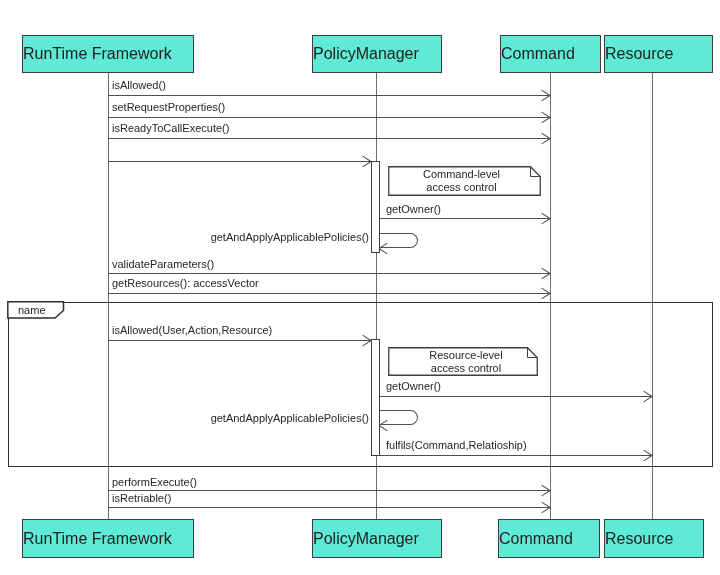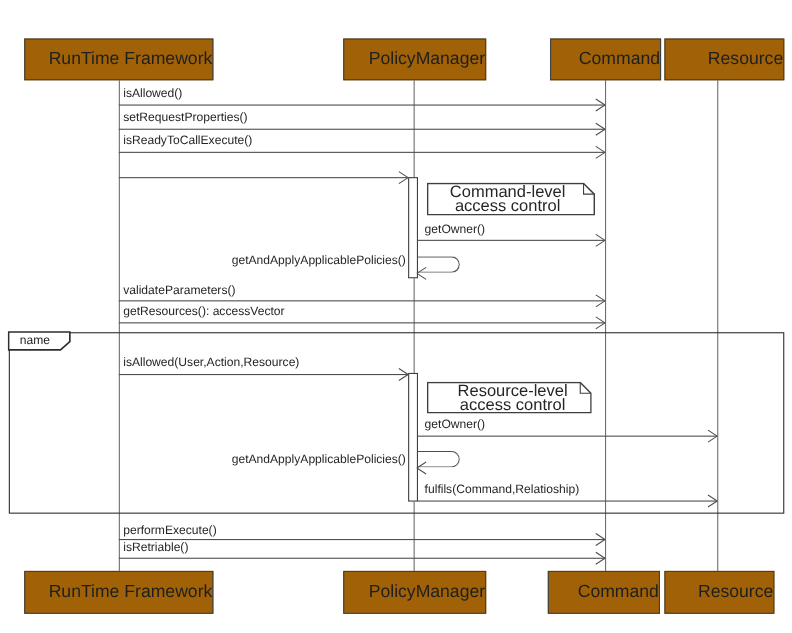--- a/index.html
+++ b/index.html
@@ -8,22 +8,22 @@
     --text:#1f1f1f;
     --bg:#ffffff;
   }
   html,body{margin:0;padding:0;background:var(--bg);}
   .stage{
     position:relative;width:720px;height:575px;background:var(--bg);
     font-family:"Liberation Sans",sans-serif;overflow:hidden;
   }
   .lifeline{position:absolute;width:1px;background:#6e6e6e;}
   .actor{
-    position:absolute;background:#a16207;border:1.5px solid var(--frame);
-    display:flex;align-items:center;justify-content:flex-end;
+    position:absolute;background:#5eead4;border:1.5px solid var(--frame);
+    display:flex;align-items:center;justify-content:flex-start;
     font-size:16px;color:var(--text);box-sizing:border-box;white-space:nowrap;
   }
   .mlabel{
     position:absolute;font-size:11px;color:#262626;white-space:nowrap;
   }
   .mlabel.right{text-align:right;}
   .arrow{position:absolute;height:0;border-top:1px solid var(--line);}
   .head-r{position:absolute;right:0;top:-1px;width:0;height:0;}
   .head-r::before,.head-r::after{
     content:"";position:absolute;right:0;top:0;width:10px;height:1px;
@@ -45,21 +45,21 @@
   .self .self-head{left:-1px;top:auto;bottom:-1px;}
   .bar{
     position:absolute;width:9px;background:#fff;border:1px solid var(--frame);
     box-sizing:border-box;
   }
   .note{position:absolute;}
   .note svg{position:absolute;left:0;top:0;}
   .note-text{
     position:absolute;left:0;top:0;right:6px;bottom:0;display:flex;
     flex-direction:column;align-items:center;justify-content:center;
-    font-size:15px;line-height:13px;color:#262626;text-align:center;
+    font-size:11px;line-height:13px;color:#262626;text-align:center;
   }
   .loop-frame{position:absolute;border:1.6px solid #2e2e2e;box-sizing:border-box;background:transparent;}
   .loop-tab{position:absolute;left:-1.6px;top:-1.6px;}
   .loop-label{position:absolute;left:9px;top:1px;font-size:11px;color:#1f1f1f;}
 </style>
 </head>
 <body>
 
 <div class="stage">
 

